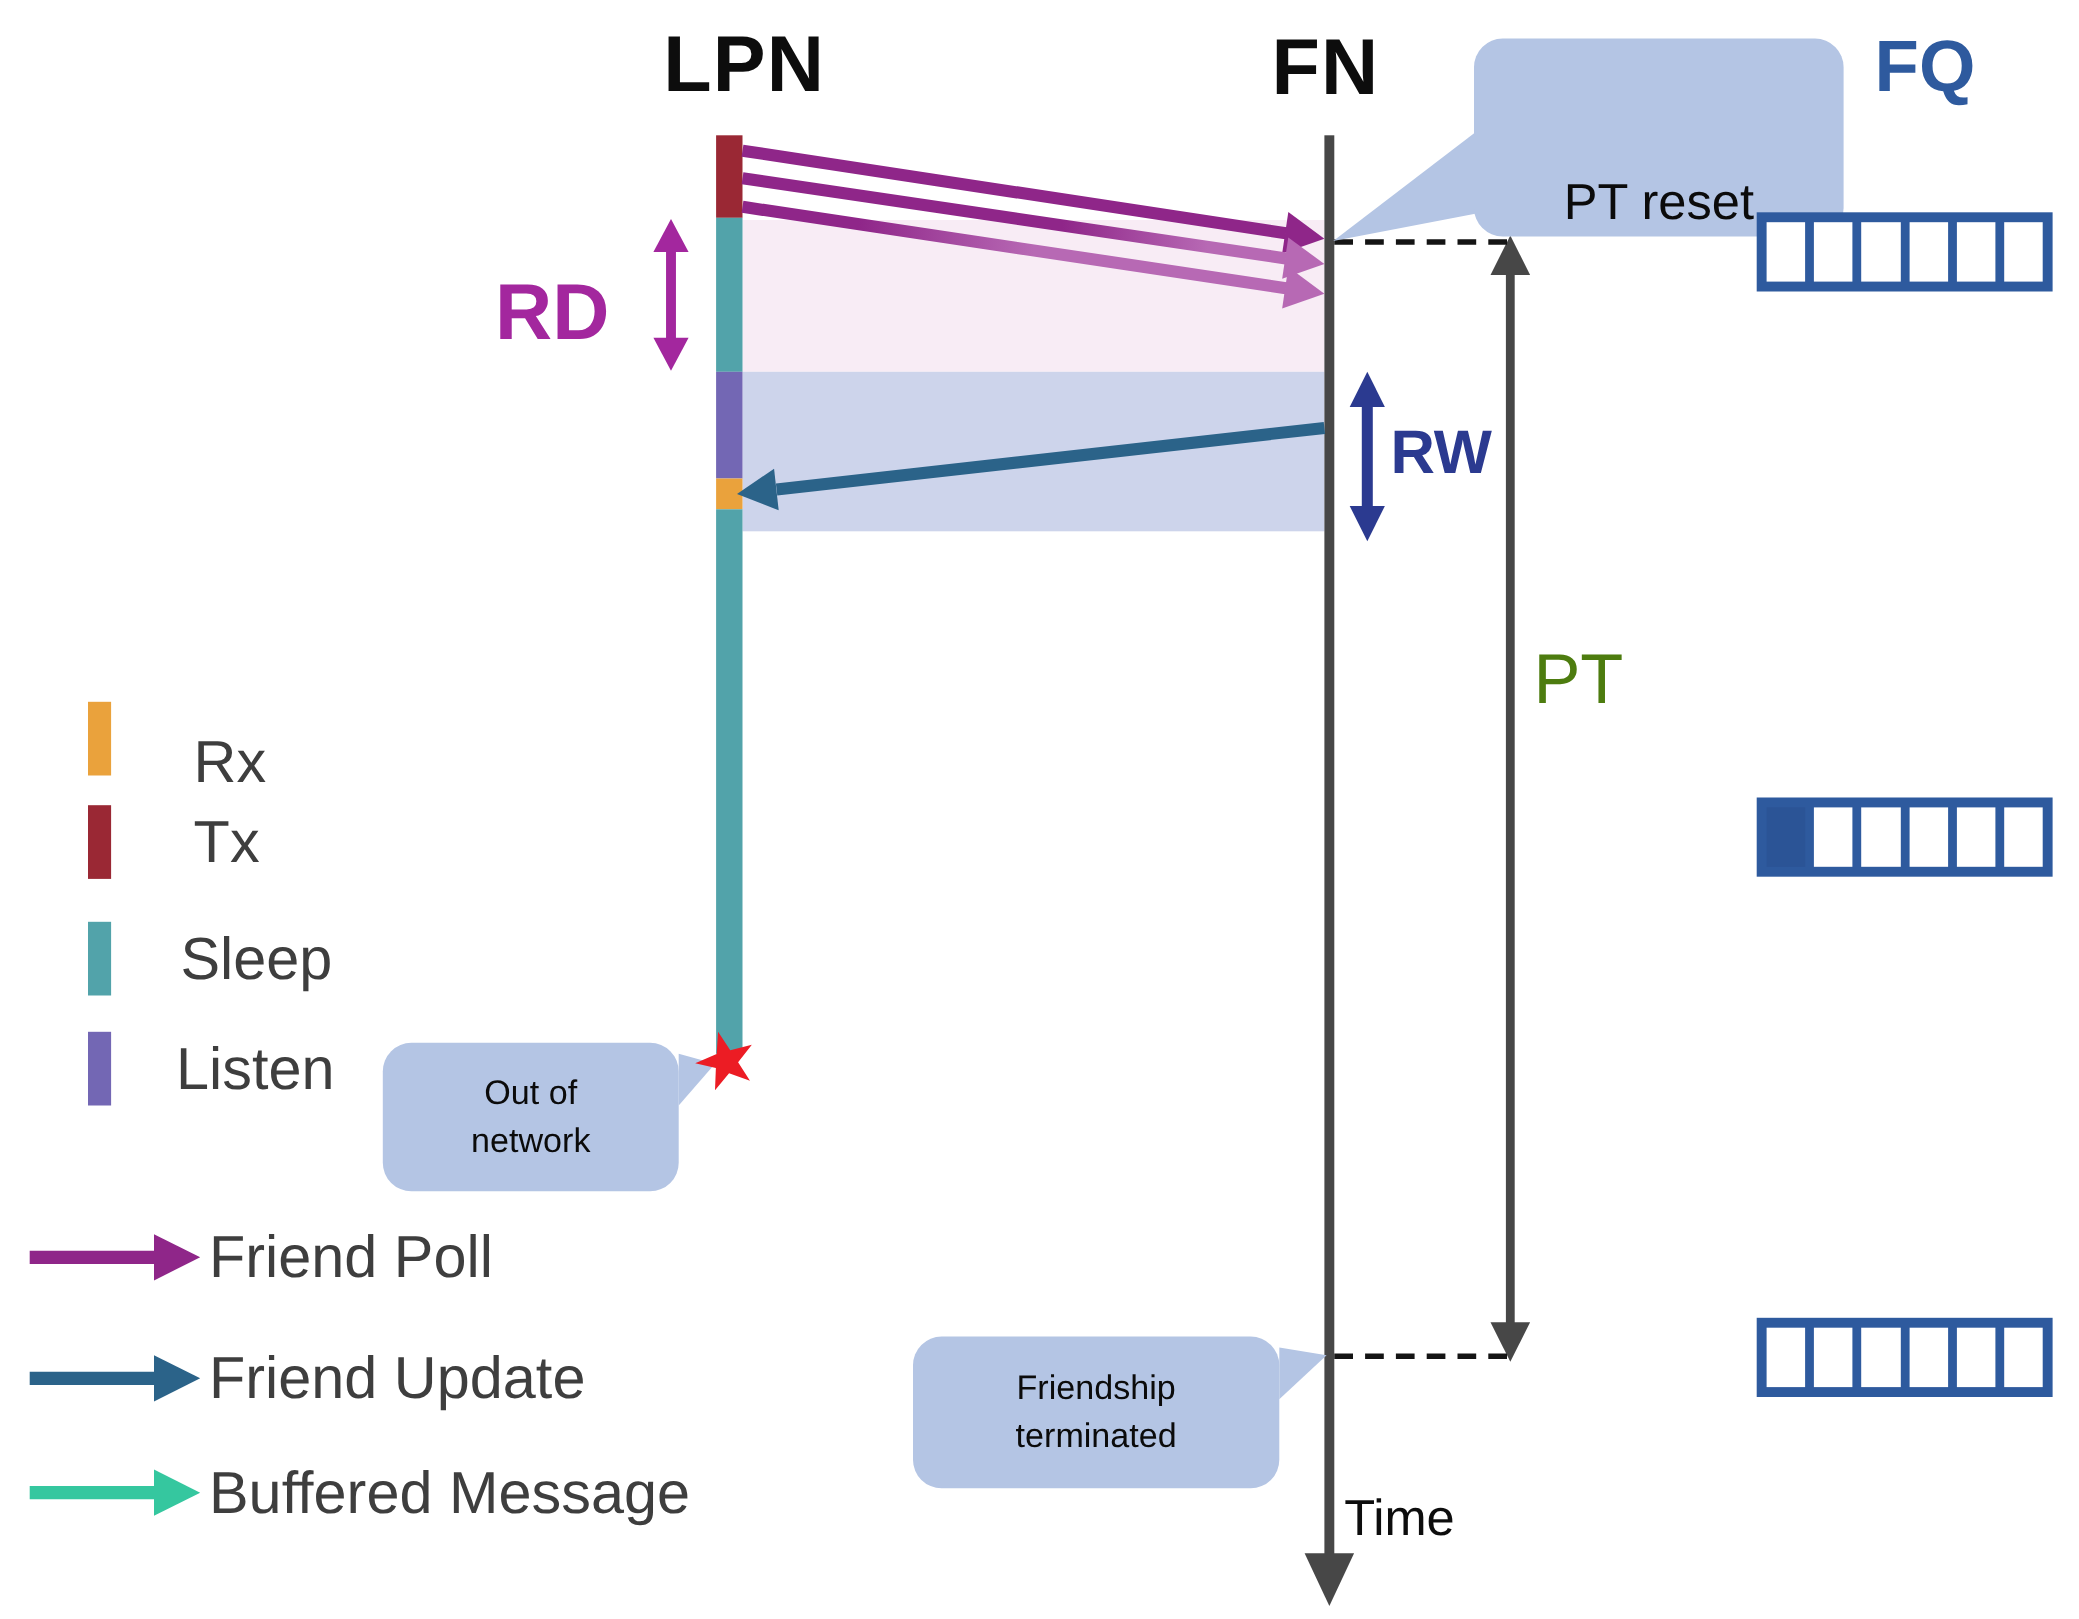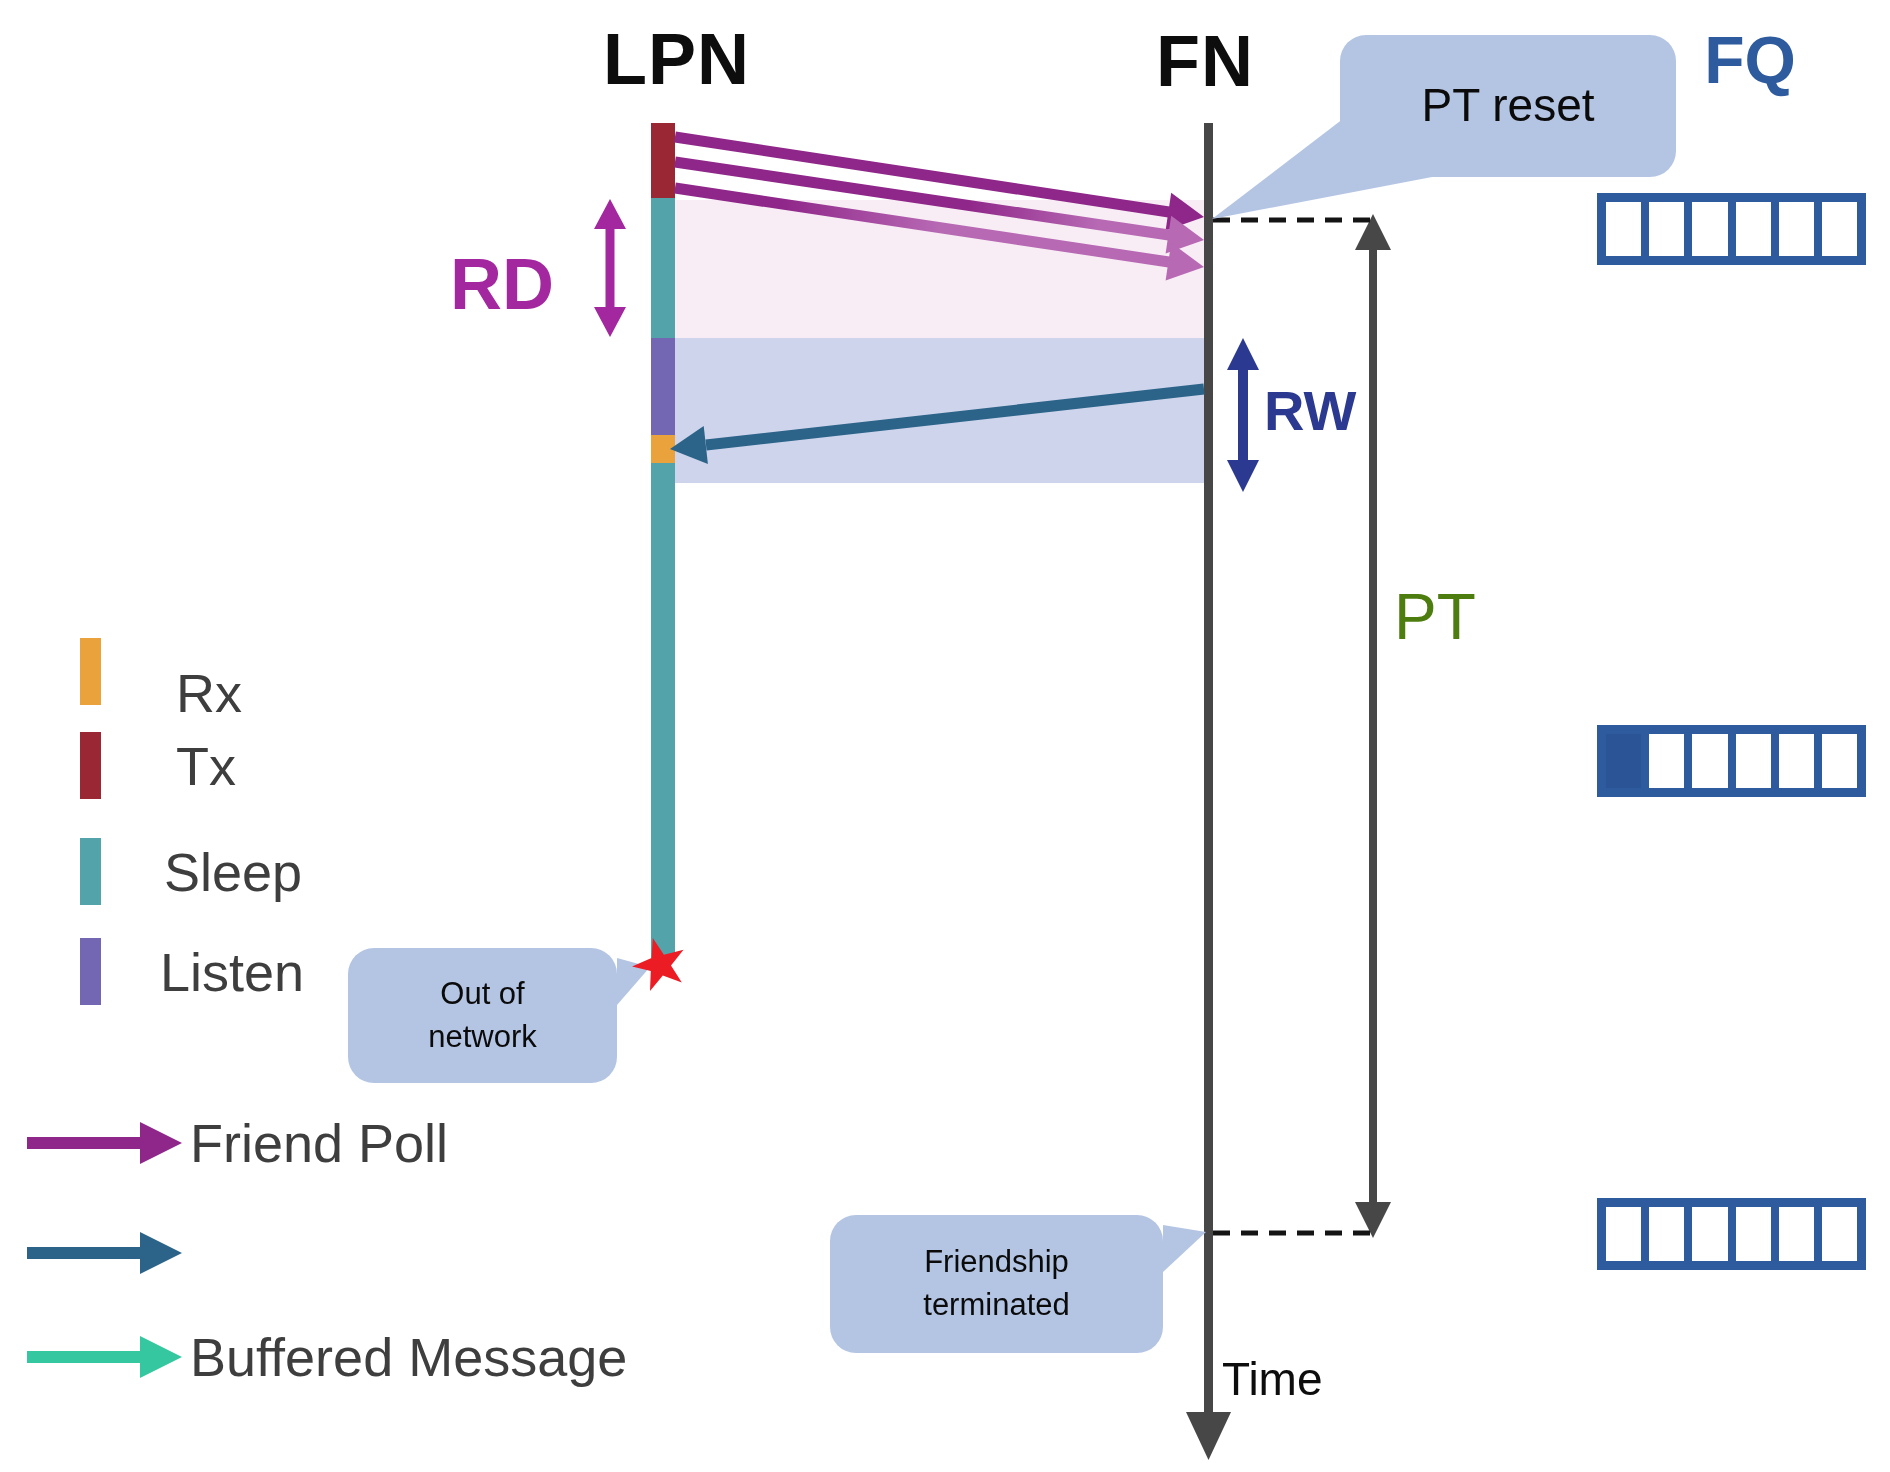--- a/index.html
+++ b/index.html
@@ -132,21 +132,21 @@
 
   <div class="abs node-label" style="left:575px;top:18px;width:175px;text-align:right;">LPN</div>
   <div class="abs node-label" style="left:1130px;top:20px;width:150px;text-align:center;">FN</div>
   <div class="abs fq-label" style="left:1680px;top:22px;width:140px;text-align:center;">FQ</div>
 
   <div class="abs rd-label" style="left:450px;top:243px;">RD</div>
   <div class="abs rw-label" style="left:1264px;top:378px;">RW</div>
   <div class="abs pt-label" style="left:1394px;top:580px;">PT</div>
   <div class="abs time-label" style="left:1222px;top:1352px;text-align:right;">Time</div>
 
-  <div class="abs callout pt-reset" style="left:1340px;top:35px;width:336px;height:142px;">
+  <div class="abs callout pt-reset" style="left:1340px;top:35px;width:336px;height:180px;justify-content:flex-end;">
     <span>PT reset</span>
   </div>
   <div class="abs callout" style="left:348px;top:948px;width:269px;height:135px;">
     <span>Out of</span>
     <span>network</span>
   </div>
   <div class="abs callout" style="left:830px;top:1215px;width:333px;height:138px;">
     <span>Friendship</span>
     <span>terminated</span>
   </div>
@@ -154,20 +154,21 @@
   <div class="swatch rx" style="left:80px;top:638px;"></div>
   <div class="state-label" style="left:176px;top:641px;margin-top:21px;">Rx</div>
   <div class="swatch tx" style="left:80px;top:732px;"></div>
   <div class="state-label" style="left:176px;top:735px;">Tx</div>
   <div class="swatch sleep" style="left:80px;top:838px;"></div>
   <div class="state-label" style="left:164px;top:841px;">Sleep</div>
   <div class="swatch listen" style="left:80px;top:938px;"></div>
   <div class="state-label" style="left:160px;top:941px;">Listen</div>
 
   <div class="arrow-label" style="left:190px;top:1112px;">Friend Poll</div>
+  <div class="arrow-label" style="left:190px;top:1222px;">Friend Update</div>
   <div class="arrow-label" style="left:190px;top:1326px;">Buffered Message</div>
 
   <div class="queue" style="top:193px;">
     <div class="cell"></div>
     <div class="cell"></div>
     <div class="cell"></div>
     <div class="cell"></div>
     <div class="cell"></div>
     <div class="cell"></div>
   </div>

